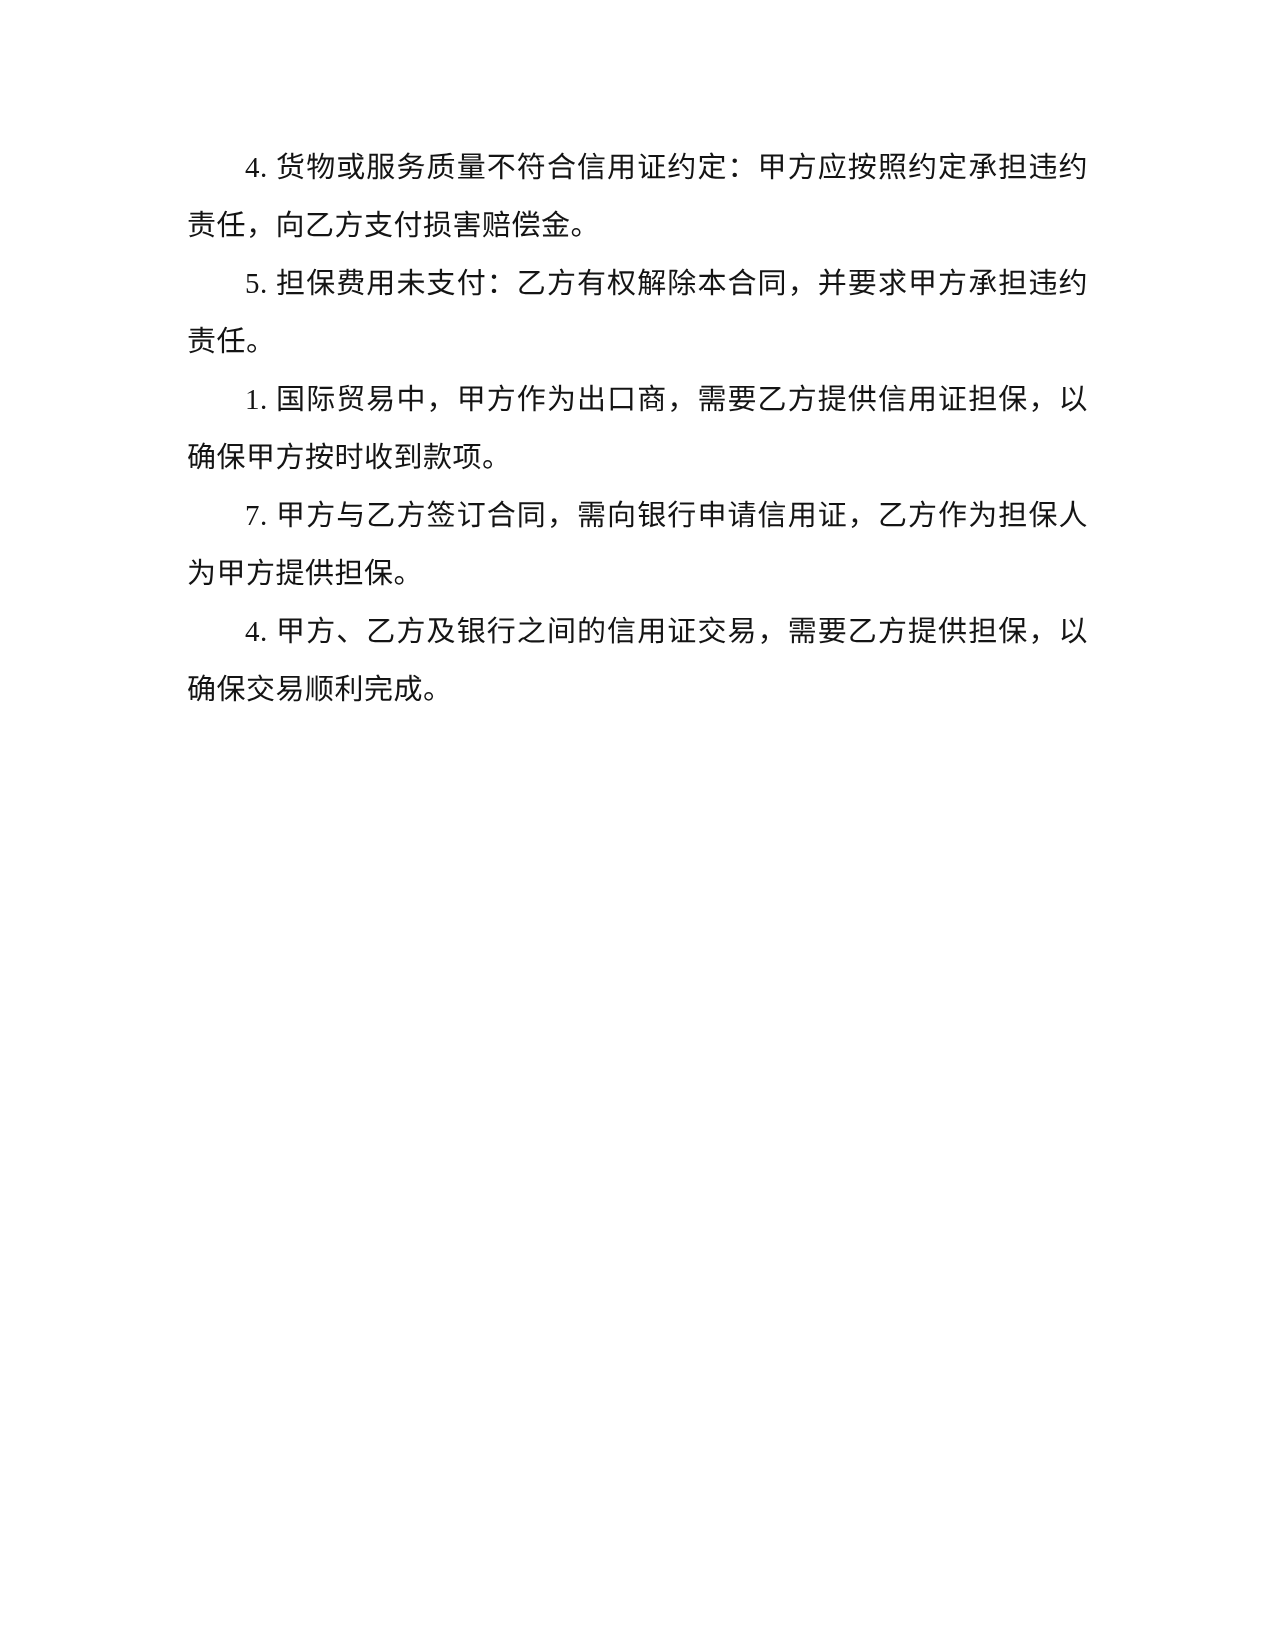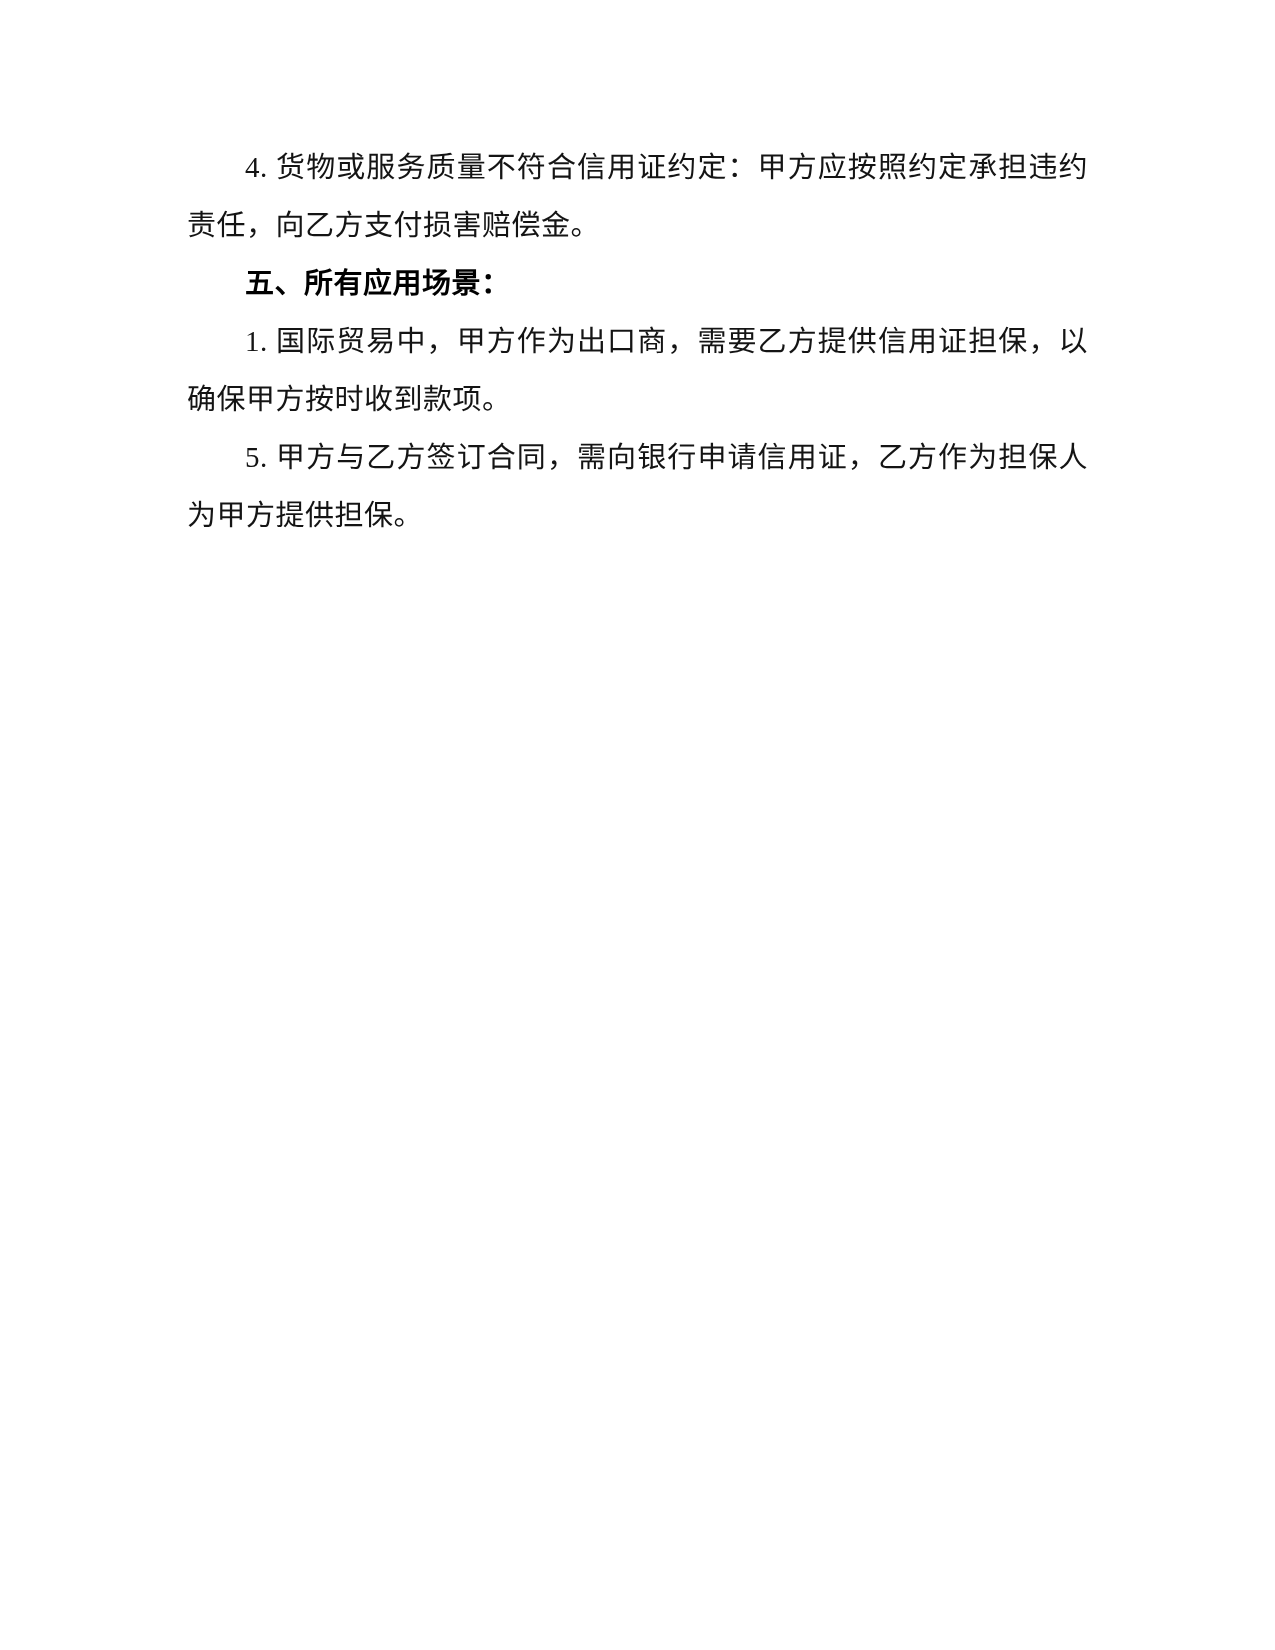--- a/index.html
+++ b/index.html
@@ -40,21 +40,22 @@
     font-family: "Liberation Sans", "DejaVu Sans", sans-serif;
     color: #000000;
   }
 </style>
 </head>
 <body>
 
 <div class="page">
   <p class="body-para">4. 货物或服务质量不符合信用证约定：甲方应按照约定承担违约责任，向乙方支付损害赔偿金。</p>
 
+  <p class="body-para">5. 担保费用未支付：乙方有权解除本合同，并要求甲方承担违约责任。</p>
 
-  <h2 class="section-heading">五、所有应用场景：</h2>
 
   <p class="body-para">1. 国际贸易中，甲方作为出口商，需要乙方提供信用证担保，以确保甲方按时收到款项。</p>
 
 
-  <p class="body-para">5. 甲方与乙方签订合同，需向银行申请信用证，乙方作为担保人为甲方提供担保。</p>
+  <p class="body-para">7. 甲方与乙方签订合同，需向银行申请信用证，乙方作为担保人为甲方提供担保。</p>
 
+  <p class="body-para">4. 甲方、乙方及银行之间的信用证交易，需要乙方提供担保，以确保交易顺利完成。</p>
 </div>
 
 </body></html>

